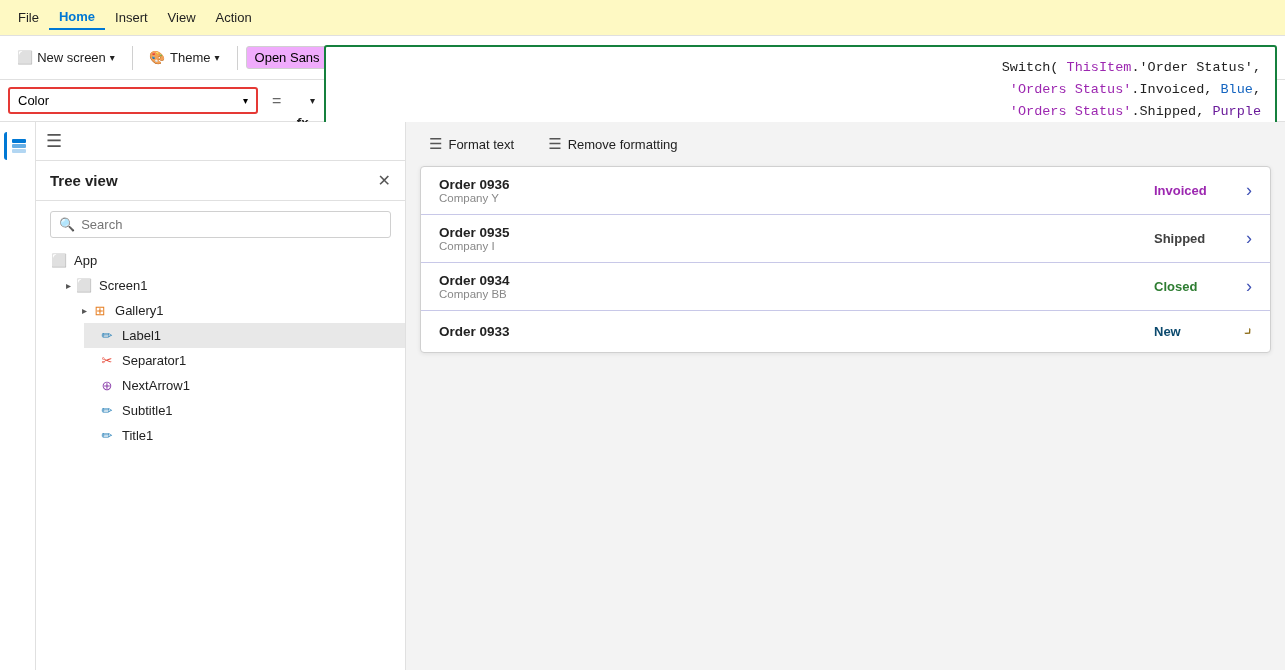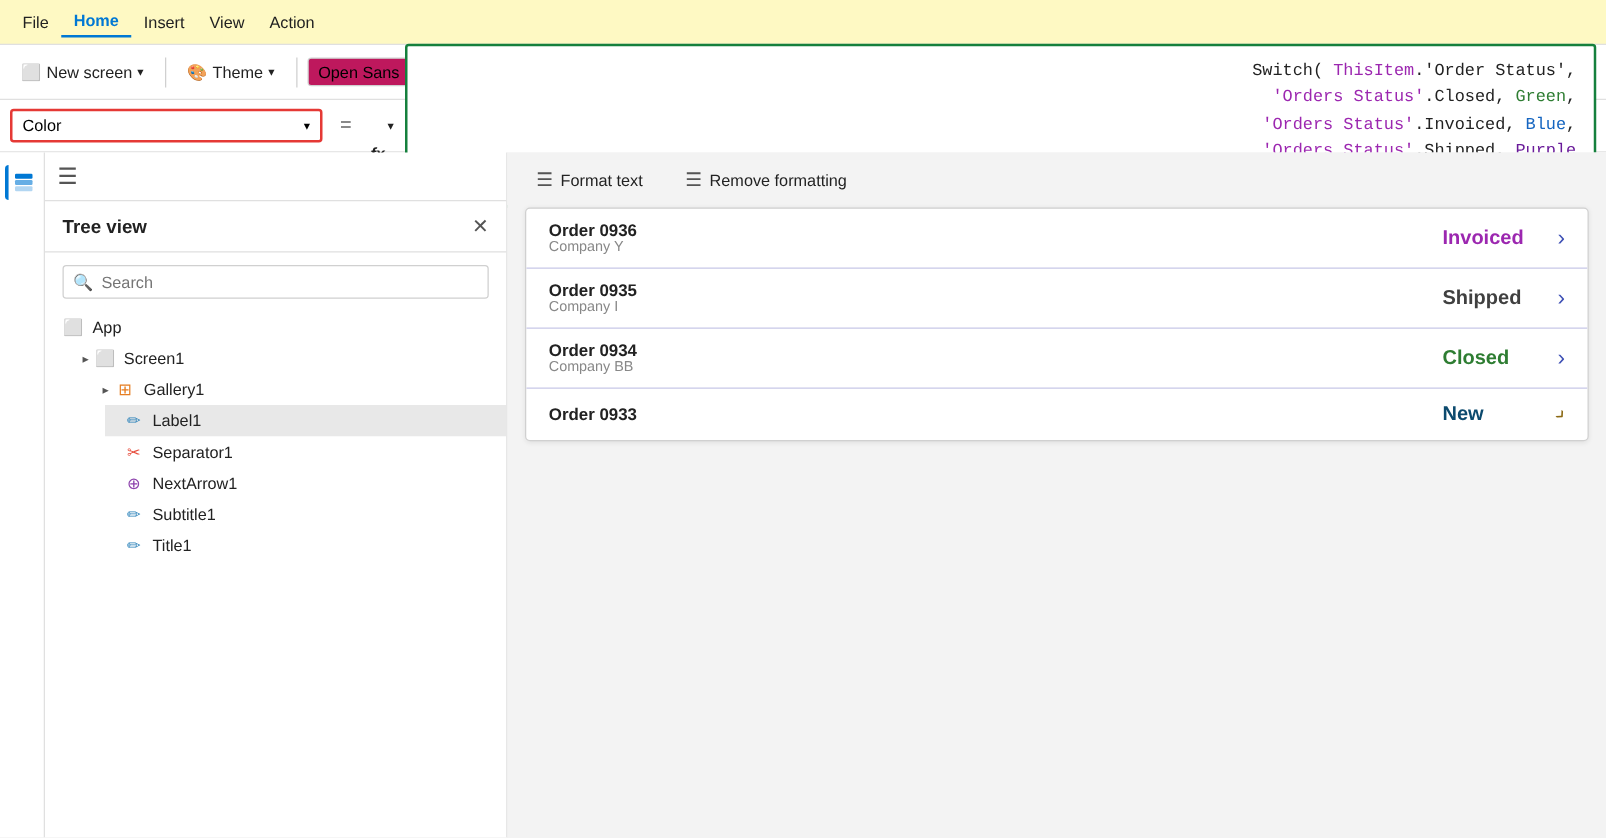--- a/index.html
+++ b/index.html
@@ -22,21 +22,21 @@
     }
     .toolbar-btn {
       display: flex; align-items: center; gap: 4px;
       padding: 4px 8px; border: 1px solid transparent; border-radius: 3px;
       cursor: pointer; font-size: 13px; color: #222; background: transparent;
       white-space: nowrap;
     }
     .toolbar-sep { width: 1px; height: 24px; background: #d0d0d0; margin: 0 4px; }
     .font-select {
       border: 1px solid #d0d0d0; border-radius: 3px; padding: 3px 8px;
-      font-size: 13px; min-width: 140px; background: #be185d; cursor: pointer;
+      font-size: 13px; min-width: 140px; background: #f0abfc; cursor: pointer;
       display: flex; align-items: center; justify-content: space-between;
     }
     .size-select {
       border: 1px solid #d0d0d0; border-radius: 3px; padding: 3px 8px;
       font-size: 13px; width: 58px; background: #fff; cursor: pointer;
       display: flex; align-items: center; justify-content: space-between;
     }
     .bold-btn { font-weight: 700; }
     .underline-btn { text-decoration: underline; }
     .font-color-btn .underline-bar {
@@ -150,21 +150,21 @@
       border-radius: 4px; overflow: hidden; box-shadow: 0 1px 4px rgba(0,0,0,0.08);
     }
     .gallery-row {
       display: flex; align-items: center; padding: 10px 18px;
       border-bottom: 1px solid #c8c8e8; cursor: pointer;
     }
     .gallery-row:last-child { border-bottom: none; }
     .order-info { flex: 1; }
     .order-number { font-size: 13.5px; font-weight: 600; color: #222; }
     .company-name { font-size: 11.5px; color: #888; }
-    .status-badge { font-size: 16px; font-weight: 600; min-width: 80px; }
+    .status-badge { font-size: 13px; font-weight: 600; min-width: 80px; }
     .status-invoiced { color: #9c27b0; }
     .status-shipped { color: #404040; }
     .status-closed { color: #2e7d32; }
     .status-new { color: #0c4a6e; }
     .arrow-btn { font-size: 18px; margin-left: 12px; }
     .arrow-right { color: #3f51b5; }
     .arrow-wrong { color: #8b6914; }
 
     
     .toolbar-end { margin-left: auto; }
@@ -251,23 +251,20 @@
     <span style="font-size:10px;">▾</span>
   </div>
   <span class="equals-sign">=</span>
   <button class="fx-btn">
     <span style="font-style:italic;font-weight:600;margin-top:44px;">fx</span>
     <span style="font-size:10px;">▾</span>
   </button>
   <div class="formula-code">
     <div>
       <span class="kw-switch">Switch( </span><span class="kw-thisitem">ThisItem</span><span class="kw-switch">.'Order Status',</span>
-    </div>
-    <div>
-      <span class="kw-switch">&nbsp;&nbsp;&nbsp;&nbsp;</span><span class="kw-string">'Orders Status'</span><span class="kw-switch">.Closed, </span><span class="kw-green">Green</span><span class="kw-switch">,</span>
     </div>
     <div>
       <span class="kw-switch">&nbsp;&nbsp;&nbsp;&nbsp;</span><span class="kw-string">'Orders Status'</span><span class="kw-switch">.Invoiced, </span><span class="kw-blue">Blue</span><span class="kw-switch">,</span>
     </div>
     <div>
       <span class="kw-switch">&nbsp;&nbsp;&nbsp;&nbsp;</span><span class="kw-string">'Orders Status'</span><span class="kw-switch">.Shipped, </span><span class="kw-purple">Purple</span>
     </div>
     <div><span class="kw-switch">)</span><span style="border-right:2px solid #333;margin-left:1px;">&nbsp;</span></div>
   </div>
 </div>

